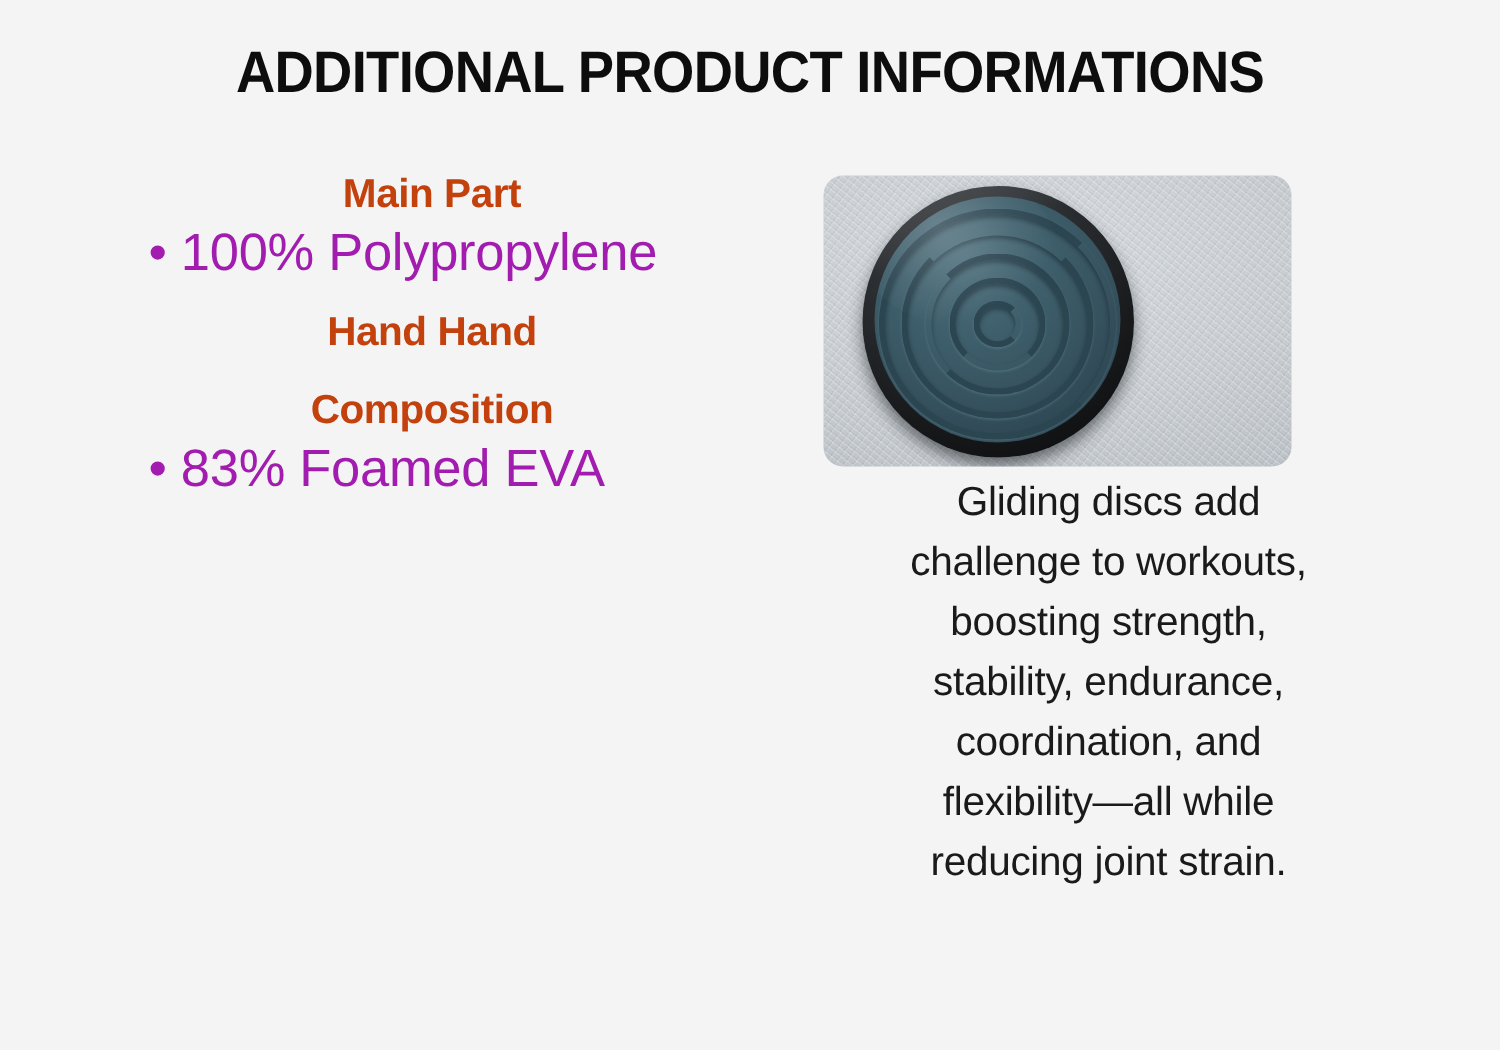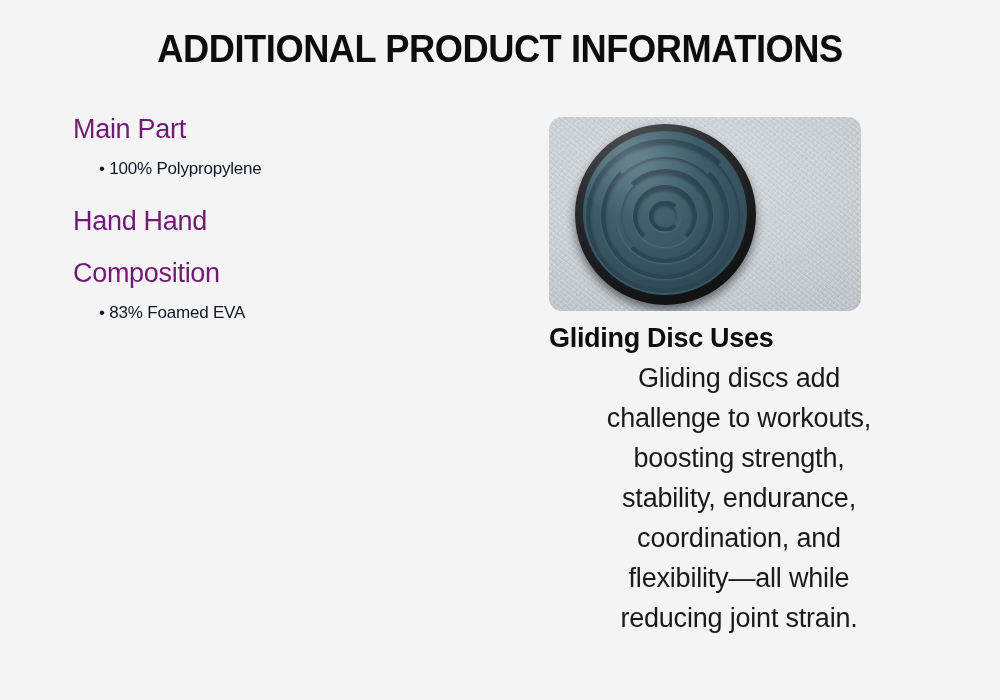--- a/index.html
+++ b/index.html
@@ -38,31 +38,32 @@
   .left-col {
     position: absolute;
     left: 73px;
     top: 112px;
     width: 430px;
   }
   .spec-group { margin-bottom: 18px; }
   .spec-group:last-child { margin-bottom: 4px; }
 
   .spec-heading {
-    font-weight: normal;
+    font-weight: bold;
     font-size: 27px;
     line-height: 34px;
-    color: #701a75;
+    color: #c2410c;
     letter-spacing: -0.3px;
     margin: 0;
+    text-align: center;
   }
   .spec-item {
-    font-size: 17px;
+    font-size: 35px;
     line-height: 34px;
-    color: #0f172a;
+    color: #a21caf;
     margin: 6px 0 0 26px;
     letter-spacing: -0.2px;
     white-space: pre;
   }
 
   
   .right-col {
     position: absolute;
     left: 549px;
     top: 117px;
@@ -203,21 +204,20 @@
         <div class="ring r5"></div>
         <div class="ring r4"></div>
         <div class="ring r3"></div>
         <div class="ring r2"></div>
         <div class="ring r1"></div>
         <div class="face-gloss"></div>
       </div>
     </div>
   </div>
 
-  <div class="uses-heading">Gliding Disc Uses</div>
 
   <div class="uses-body">Gliding discs add
 challenge to workouts,
 boosting strength,
 stability, endurance,
 coordination, and
 flexibility—all while
 reducing joint strain.</div>
 
 </div>

